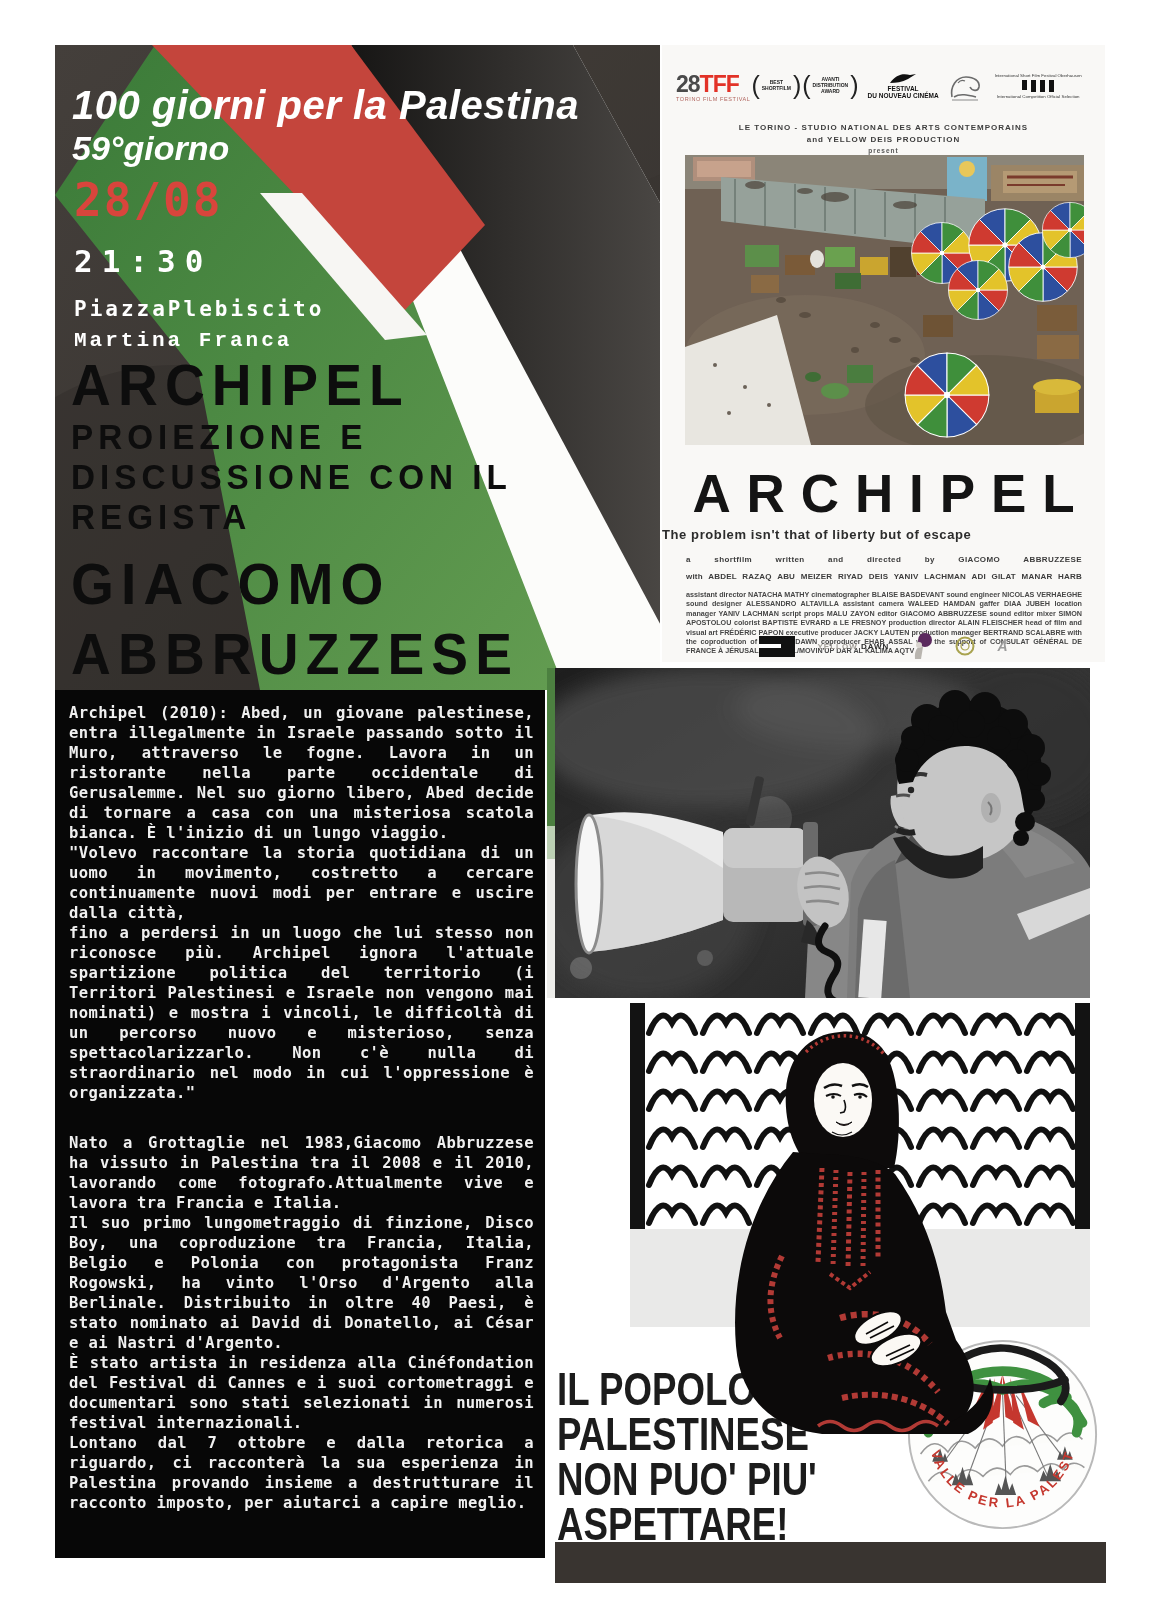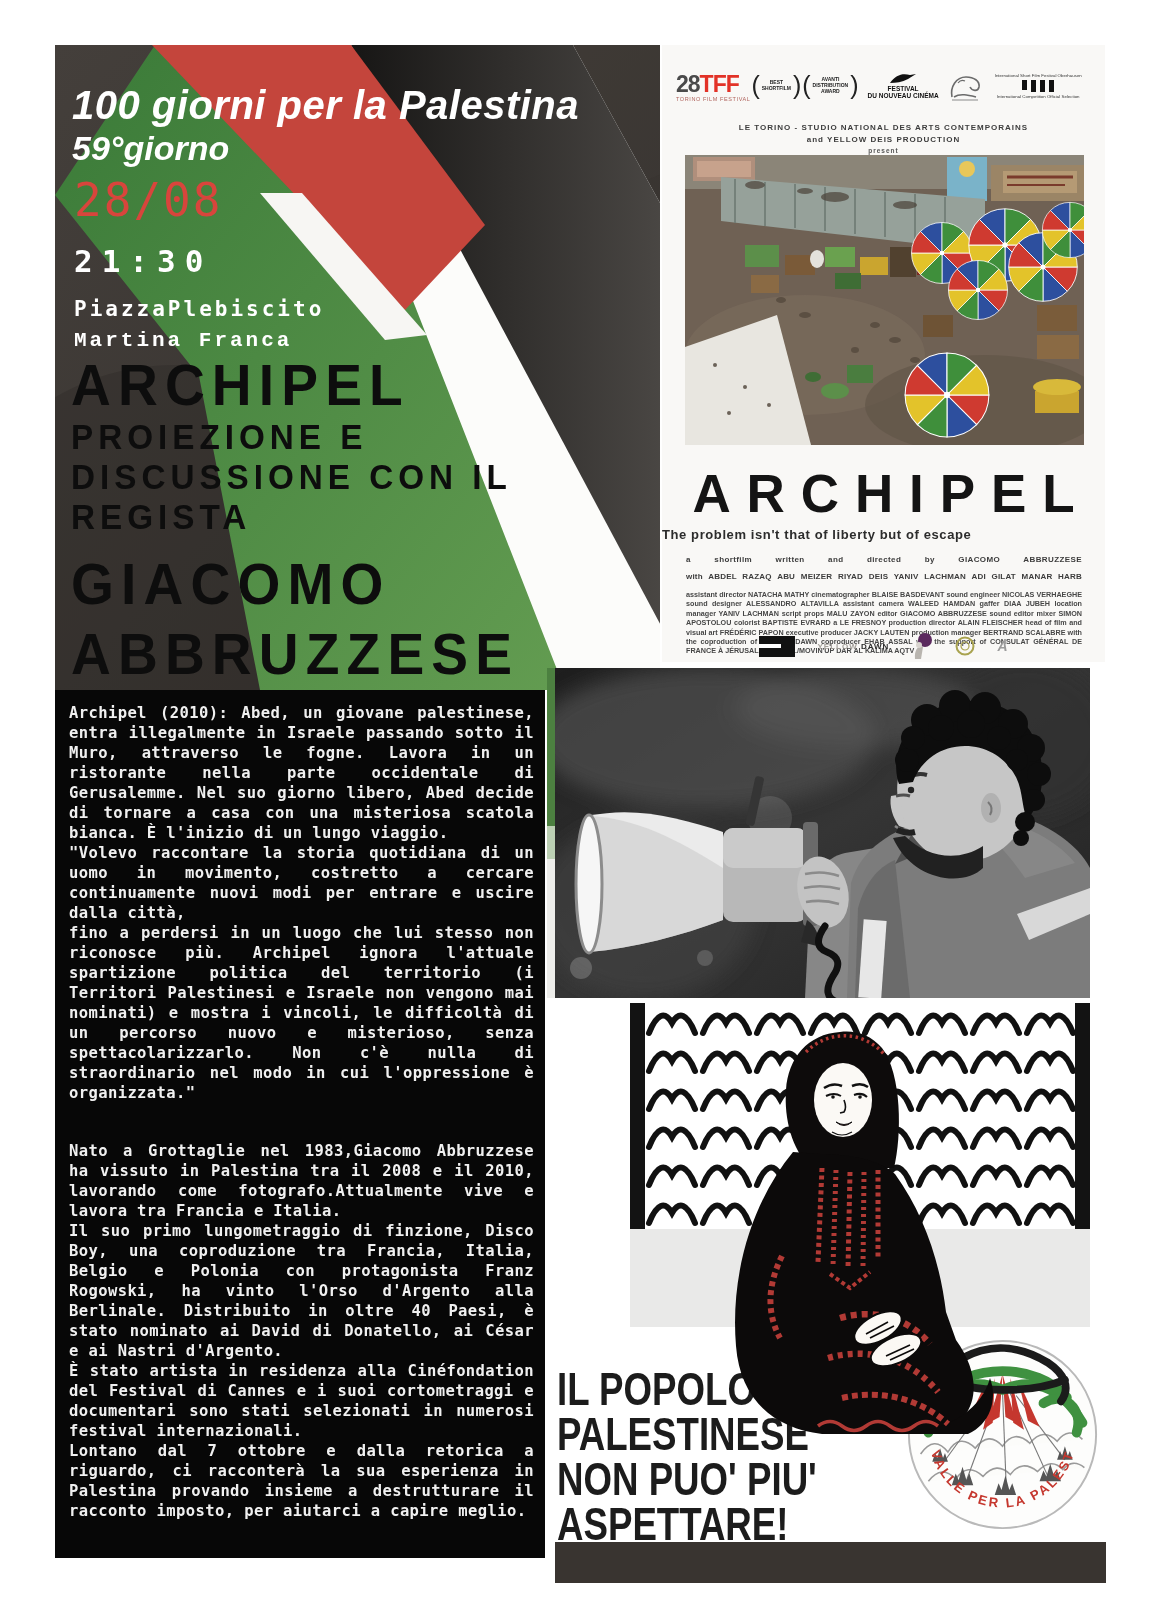--- a/index.html
+++ b/index.html
@@ -4,21 +4,21 @@
 <style>
   html,body{margin:0;padding:0;}
   body{width:1161px;height:1600px;position:relative;background:#fff;font-family:"Liberation Sans",sans-serif;overflow:hidden;}
   .abs{position:absolute;}
 
   
   #flag-panel{left:55px;top:45px;width:623px;height:645px;}
   #flag-panel svg{position:absolute;left:0;top:0;}
   .ev-title{left:17px;top:38px;font-size:40px;font-weight:bold;font-style:italic;color:#fff;letter-spacing:.5px;white-space:nowrap;}
   .ev-day{left:17px;top:84px;font-size:34px;font-weight:bold;font-style:italic;color:#fff;}
-  .ev-date{left:19px;top:128px;font-size:46px;font-weight:normal;color:#d8453c;font-family:"DejaVu Sans Mono",monospace;letter-spacing:2px;}
+  .ev-date{left:19px;top:128px;font-size:46px;font-weight:bold;color:#d8453c;font-family:"DejaVu Sans Mono",monospace;letter-spacing:2px;}
   .ev-time{left:19px;top:198px;font-size:31px;font-weight:bold;color:#fff;font-family:"DejaVu Sans Mono",monospace;letter-spacing:9px;}
   .ev-venue1{left:19px;top:252px;font-size:21px;font-weight:bold;color:#fff;font-family:"DejaVu Sans Mono",monospace;letter-spacing:3px;}
   .ev-venue2{left:19px;top:284px;font-size:21px;font-weight:bold;color:#fff;font-family:Liberation Mono, monospace;letter-spacing:3px;}
   #headline{left:16px;top:308px;color:#0d0d0d;transform:scaleX(.95);transform-origin:left top;}
   .hl-big{font-size:58px;line-height:64px;font-weight:bold;letter-spacing:.13em;white-space:nowrap;}
   .hl-small{font-size:35px;line-height:40px;font-weight:bold;letter-spacing:.15em;white-space:nowrap;}
   .hl-gap{margin-top:12px;}
   .hl-big2{font-size:58px;line-height:70px;font-weight:bold;letter-spacing:.13em;white-space:nowrap;}
 
   
@@ -50,21 +50,21 @@
   .cr-l2{font-size:8px;font-weight:bold;text-align:justify;text-align-last:justify;margin-top:8px;letter-spacing:.2px;}
   .cr-block{font-size:7.2px;font-weight:bold;text-align:justify;margin-top:9px;line-height:9.4px;color:#474747;}
   .poster-logos{left:0;top:588px;width:443px;display:flex;justify-content:center;align-items:center;gap:22px;}
   .yd-text{font-size:8px;font-weight:bold;letter-spacing:1px;}
   .yd-text .y{color:#a5a19b;} .yd-text .d{color:#2b2b2b;}
   .logo-a{font-size:14px;font-weight:bold;color:#9b9b9b;font-style:italic;}
 
   
   #bio{left:55px;top:690px;width:490px;height:868px;background:#070707;box-sizing:border-box;padding:13px 11px 0 14px;}
   #bio p{margin:0;font-family:"DejaVu Sans Mono",monospace;font-weight:bold;font-size:15.5px;line-height:20px;color:#f0f0f0;text-align:justify;letter-spacing:.4px;}
-  #bio p.gap{margin-top:38px;}
+  #bio p.gap{margin-top:30px;}
 
   
   #sliver{left:547px;top:668px;width:8px;height:330px;background:linear-gradient(#4c8040 0 48%,#bcd0b4 48% 58%,#ededea 58% 100%);}
   #photo{left:555px;top:668px;filter:grayscale(1) contrast(1.04);}
 
   
   #kfy-left{left:630px;top:1003px;width:15px;height:226px;background:#131313;}
   #kfy-right{left:1075px;top:1003px;width:15px;height:226px;background:#131313;}
   #kfy-pat{left:645px;top:1003px;}
   #kfy-gray{left:630px;top:1229px;width:460px;height:98px;background:#e9e9e8;}

